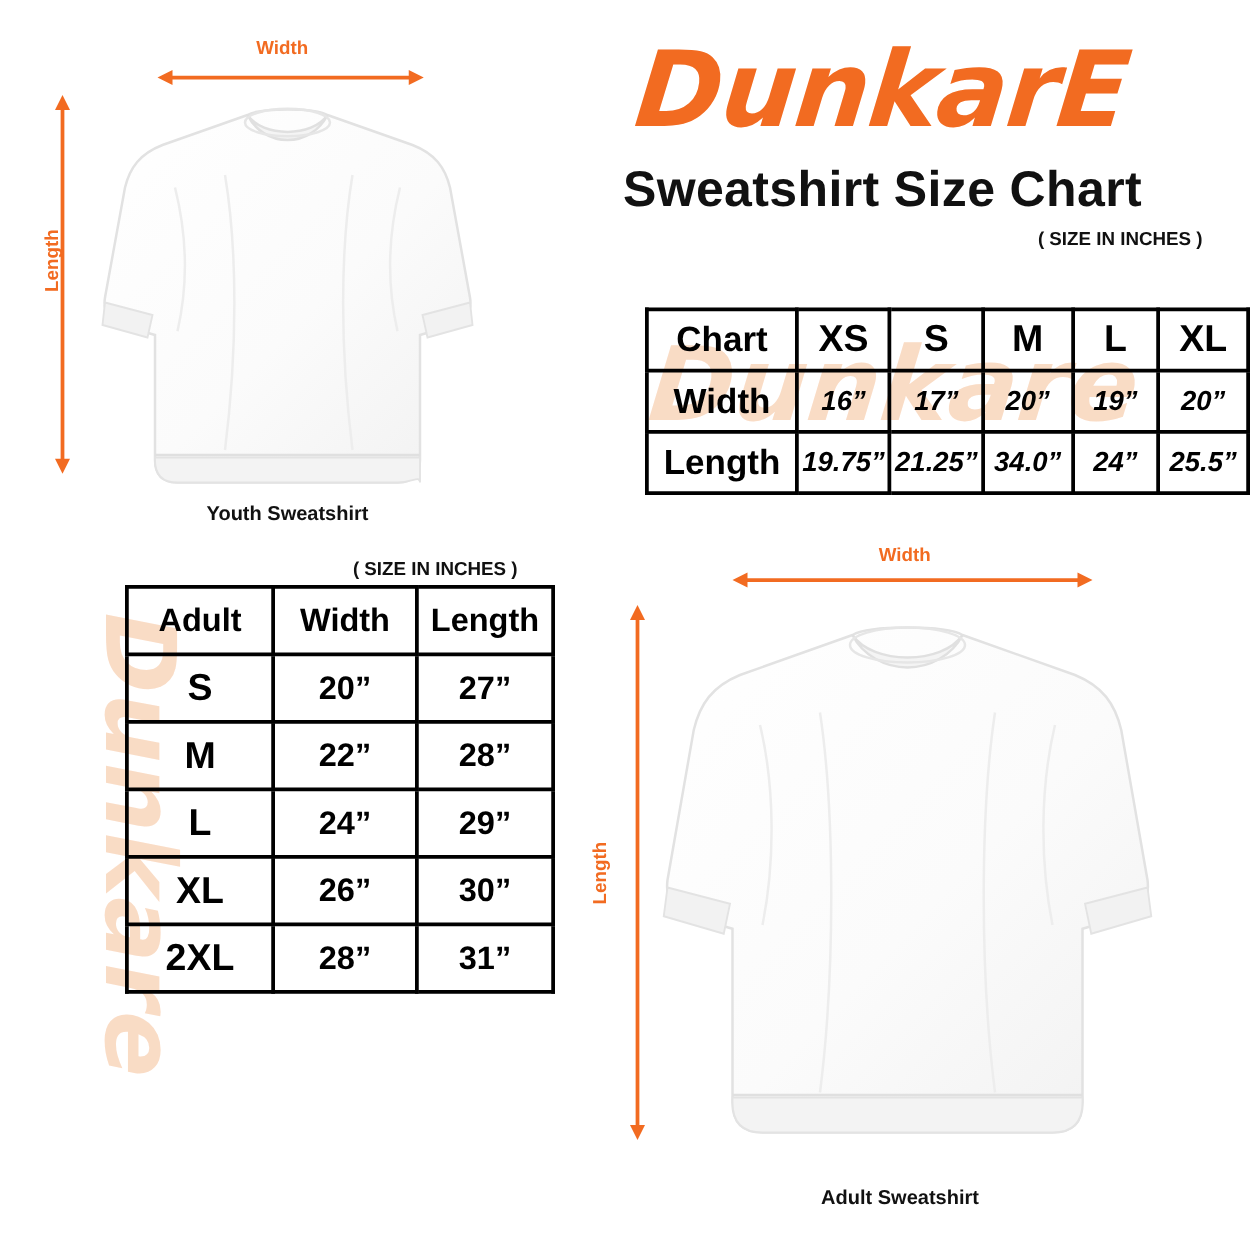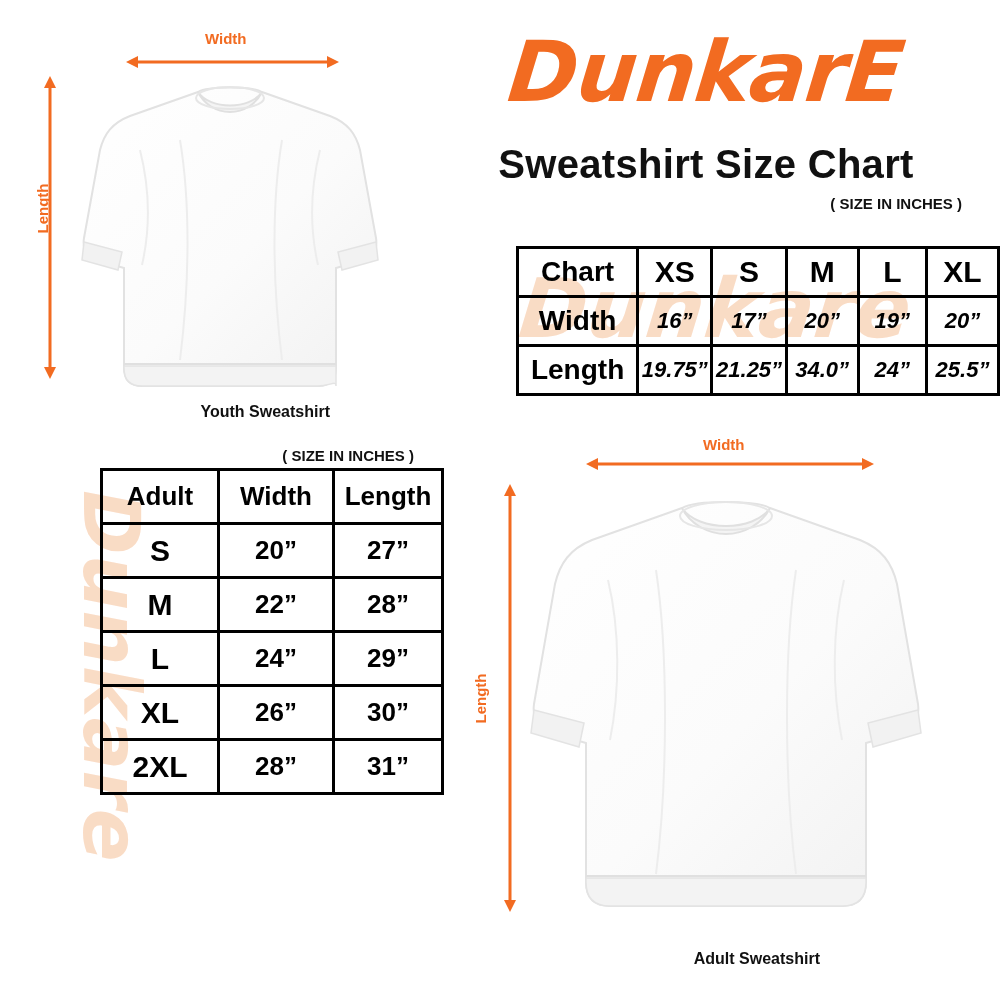--- a/index.html
+++ b/index.html
@@ -32,21 +32,21 @@
     font-family: "DejaVu Sans", sans-serif;
     font-size: 84px;
     font-weight: bold;
     font-style: italic;
     color: #F26B21;
     letter-spacing: -1px;
     line-height: 1;
     transform: skewX(-6deg);
   }
   .brand-sub {
-    margin-top: 28px;
+    margin-top: 16px;
     font-size: 40px;
     font-weight: bold;
     color: #111;
     letter-spacing: 0.3px;
   }
   .units-top {
     margin-top: 8px;
     font-size: 15px;
     font-weight: bold;
     color: #111;
@@ -145,21 +145,21 @@
   #adult-table .c2 { width: 104px; }
   #adult-table .sz { font-size: 30px; }
 
   
   .shirt-box { position: absolute; z-index: 1; }
   .caption {
     position: absolute;
     font-size: 16px;
     font-weight: bold;
     color: #111;
-    text-align: right;
+    text-align: center;
     z-index: 3;
   }
   .dim-label {
     position: absolute;
     font-size: 15px;
     font-weight: bold;
     color: #F26B21;
     z-index: 3;
   }
   .dim-label.vertical {

